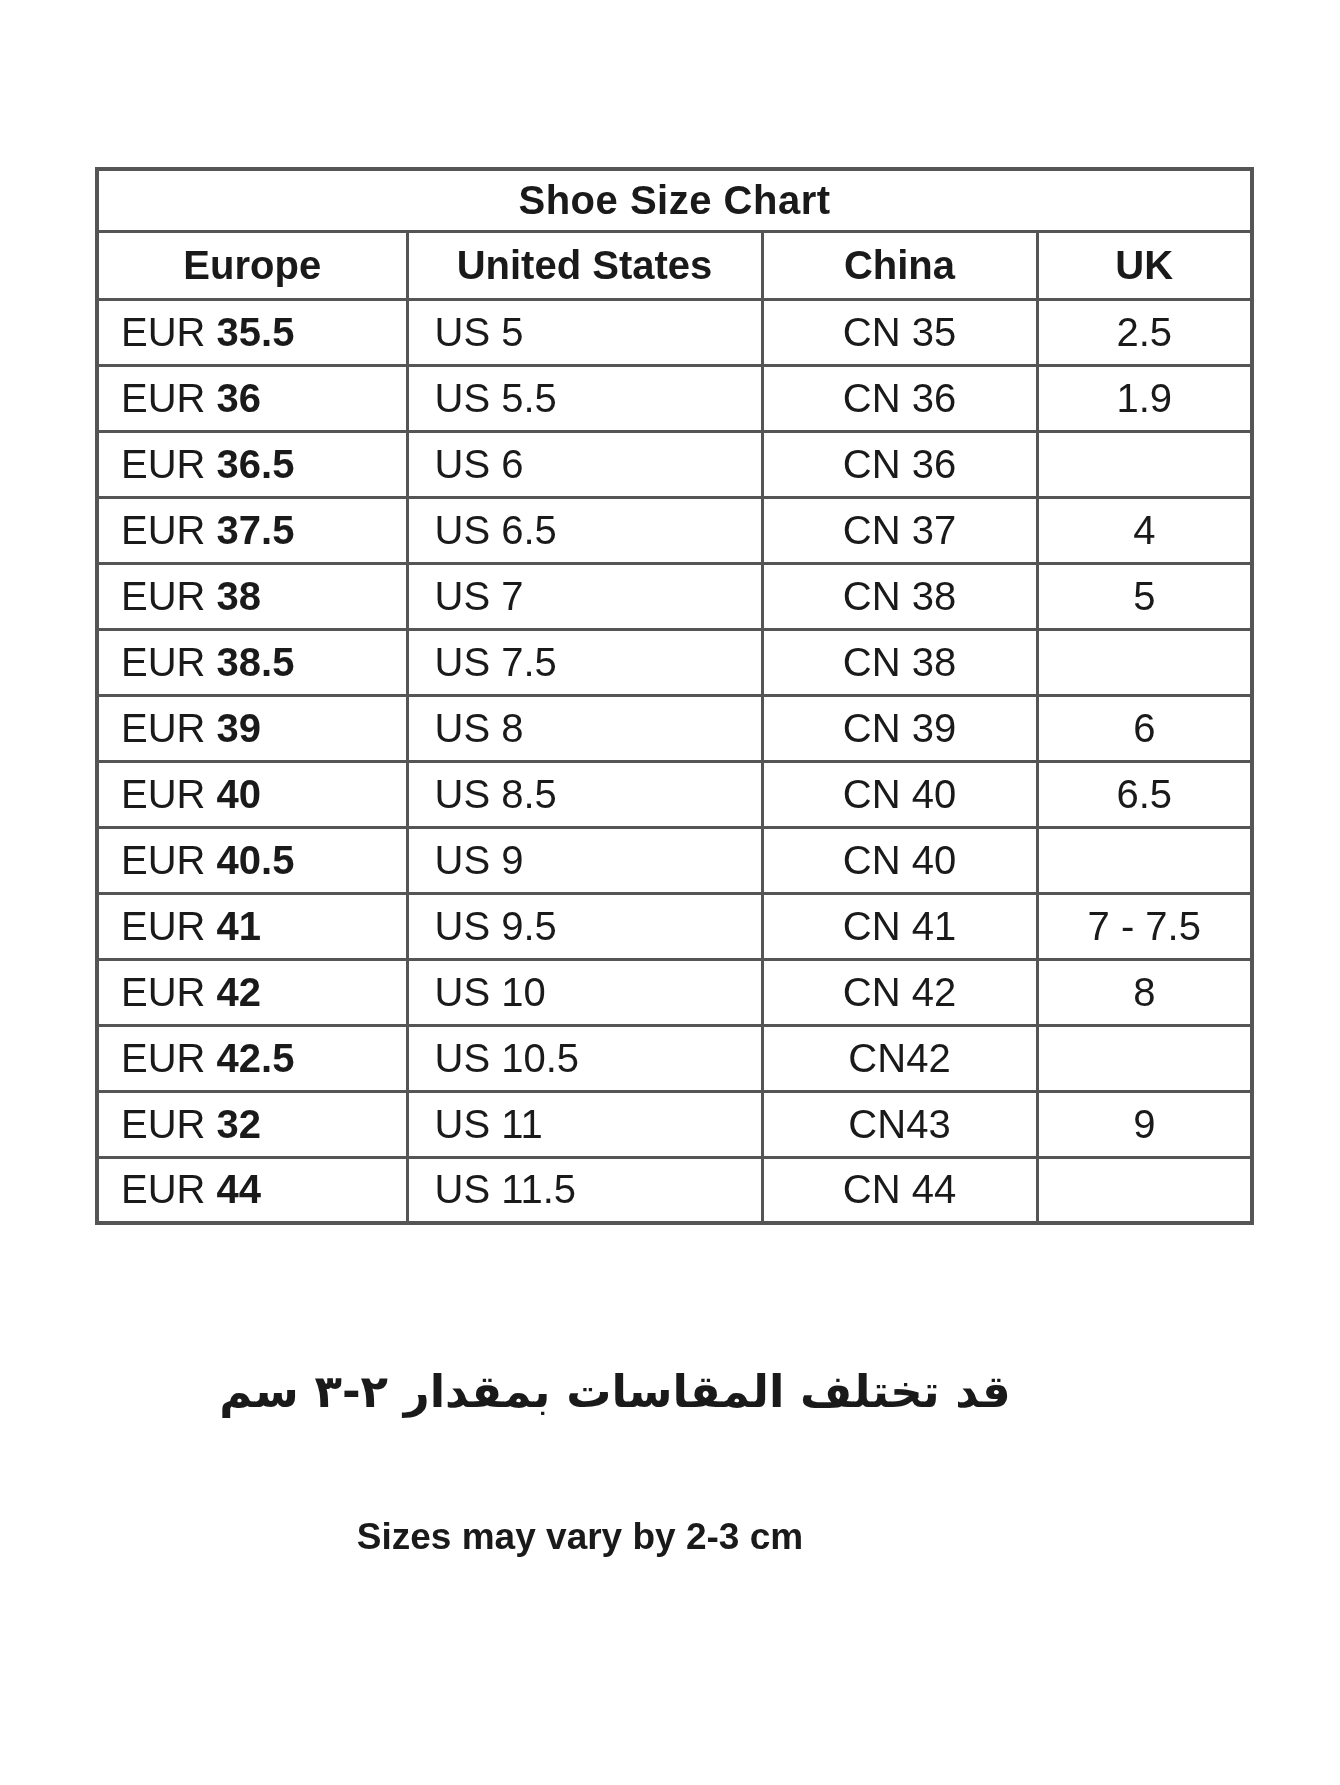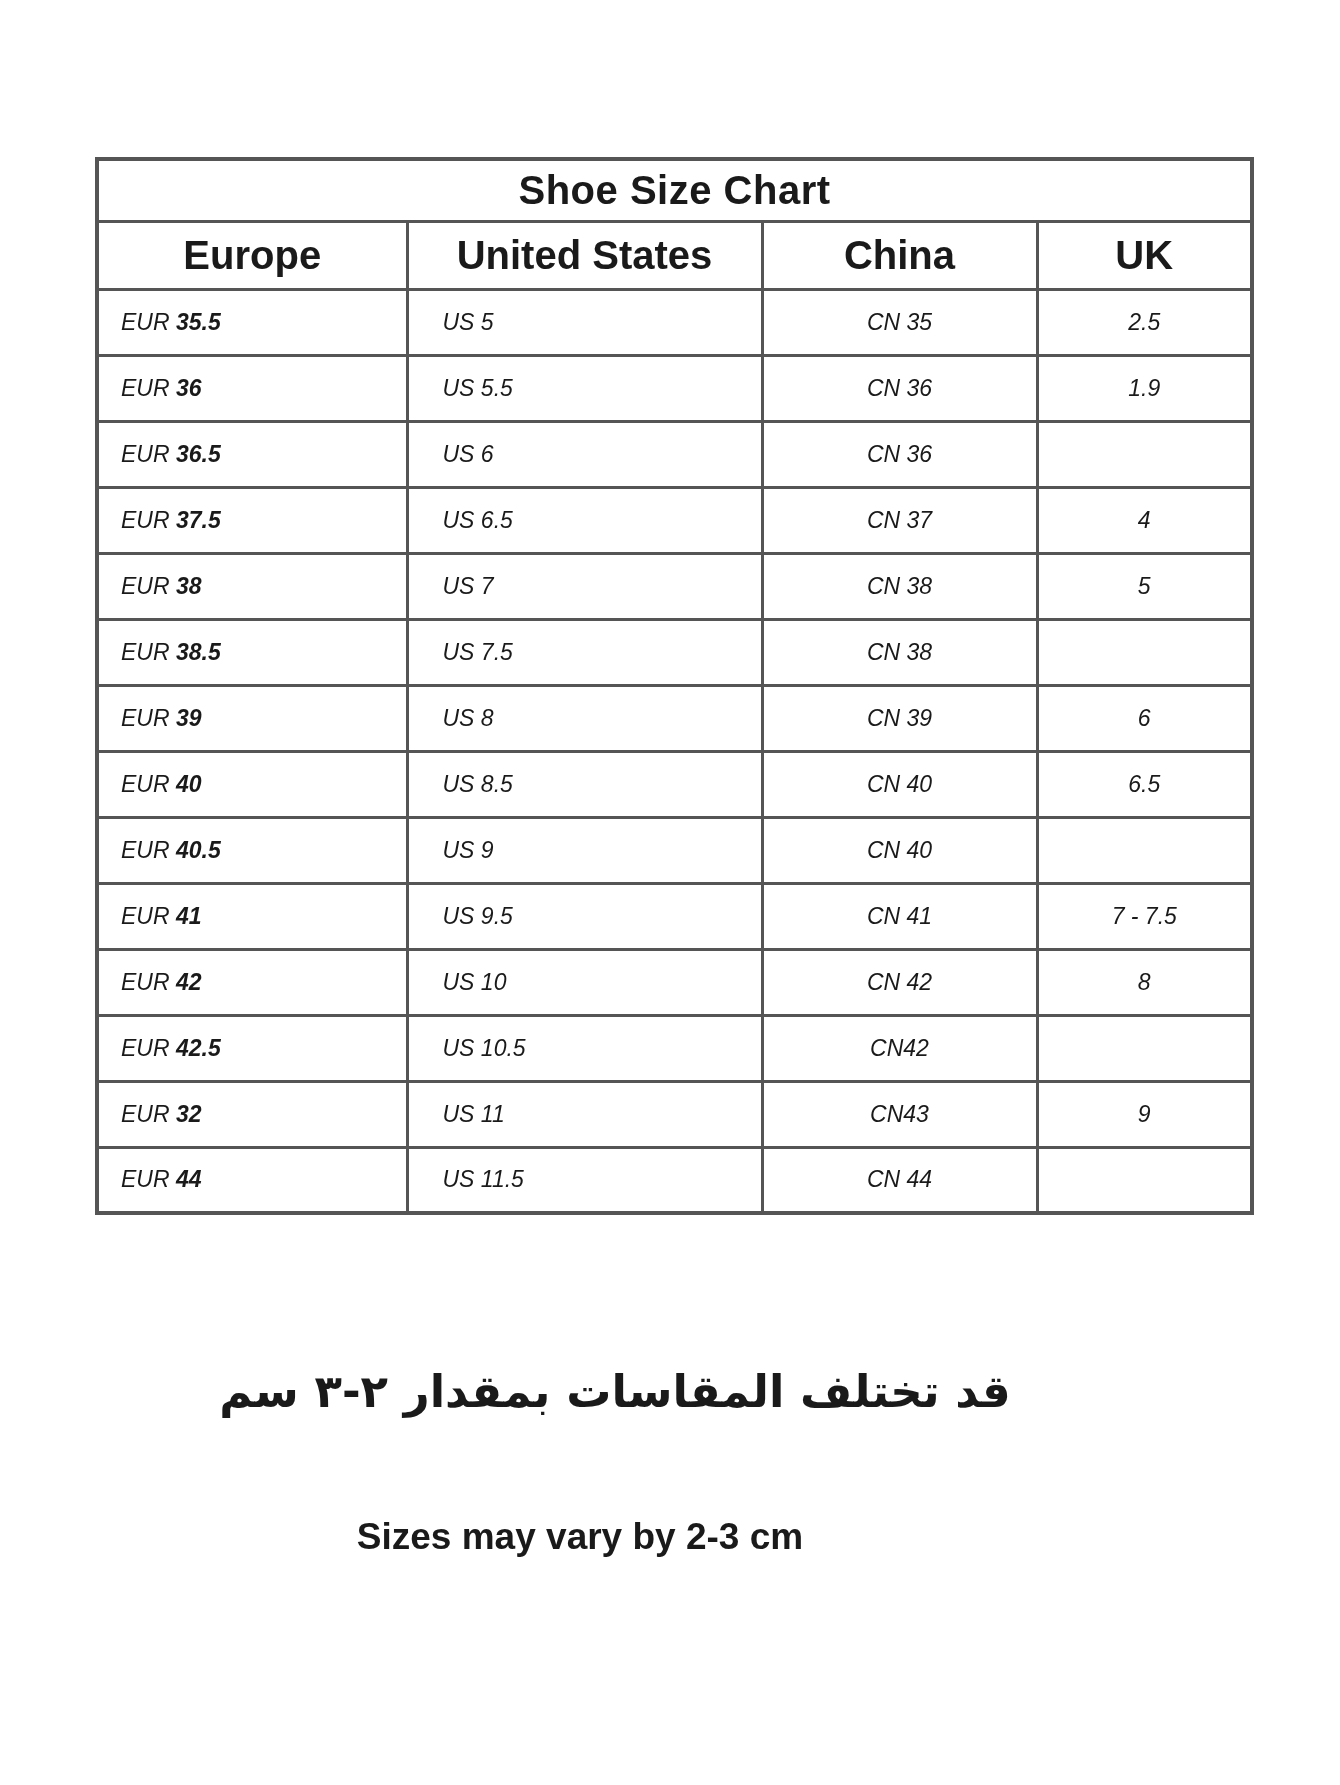--- a/index.html
+++ b/index.html
@@ -17,21 +17,21 @@
     width: 1340px;
     height: 1785px;
     background: var(--background);
     font-family: "Liberation Sans", sans-serif;
     color: var(--text);
     overflow: hidden;
   }
   .size-table {
     position: absolute;
     left: 95px;
-    top: 157px;
+    top: 167px;
   }
   table {
     width: 1155px;
     table-layout: fixed;
     border-collapse: collapse;
     border: 4px solid var(--border);
   }
   td, th {
     border: 3px solid var(--border);
     vertical-align: middle;
@@ -46,26 +46,25 @@
     letter-spacing: 0.5px;
   }
   thead th {
     height: 68px;
     text-align: center;
     font-weight: bold;
     font-size: 40px;
   }
   tbody td {
     height: 66px;
-    font-size: 23px;
+    font-size: 40px;
     font-weight: normal;
-    font-style: italic;
   }
   tbody td.c0 { text-align: left; padding-left: 22px; }
-  tbody td.c1 { text-align: left; padding-left: 34px; }
+  tbody td.c1 { text-align: left; padding-left: 26px; }
   tbody td.c2 { text-align: center; }
   tbody td.c3 { text-align: center; }
   .eur-num { font-weight: bold; }
   .note-ar {
     position: absolute;
     top: 1365px;
     left: 0;
     width: 1340px;
     text-align: center;
     transform: translateX(-55px);

